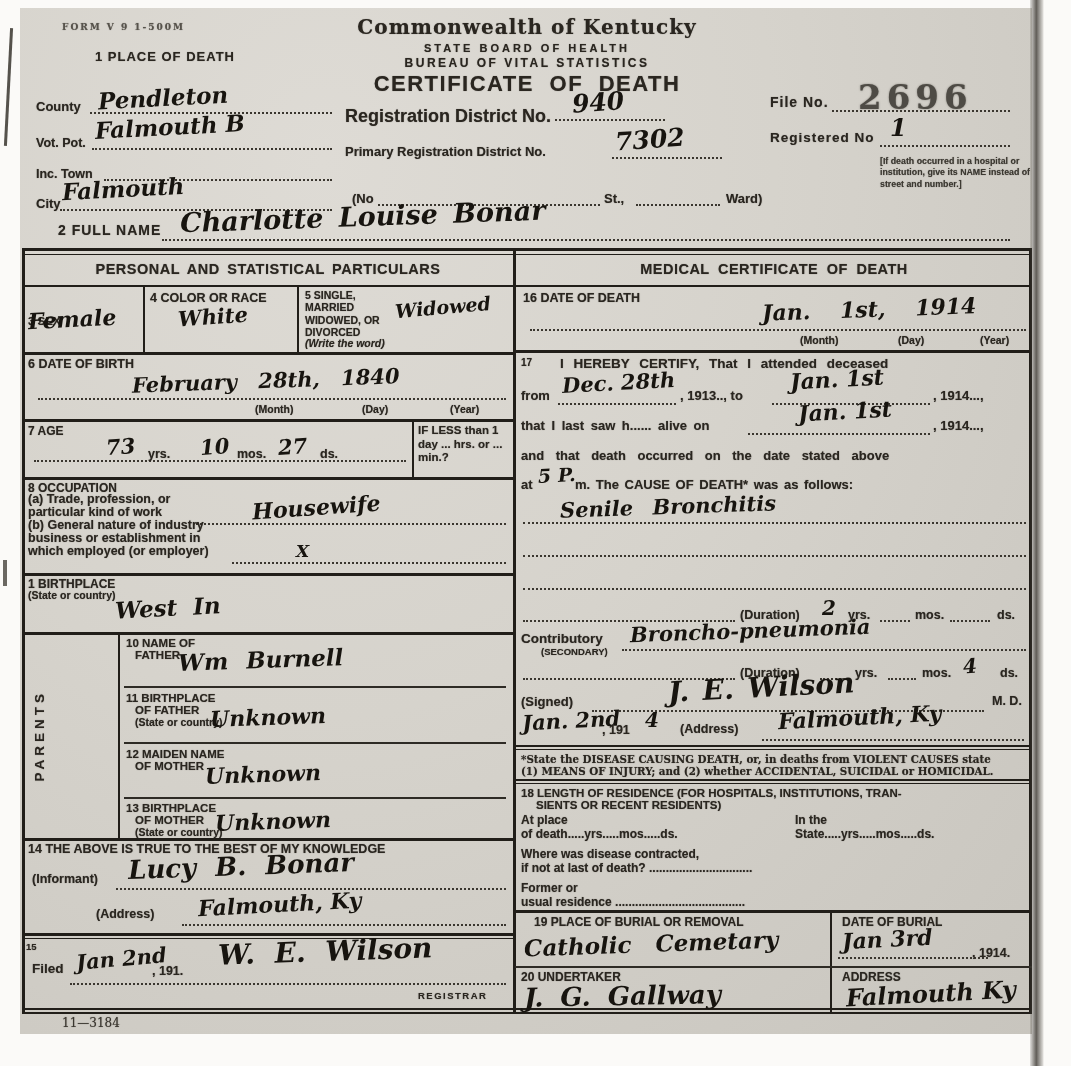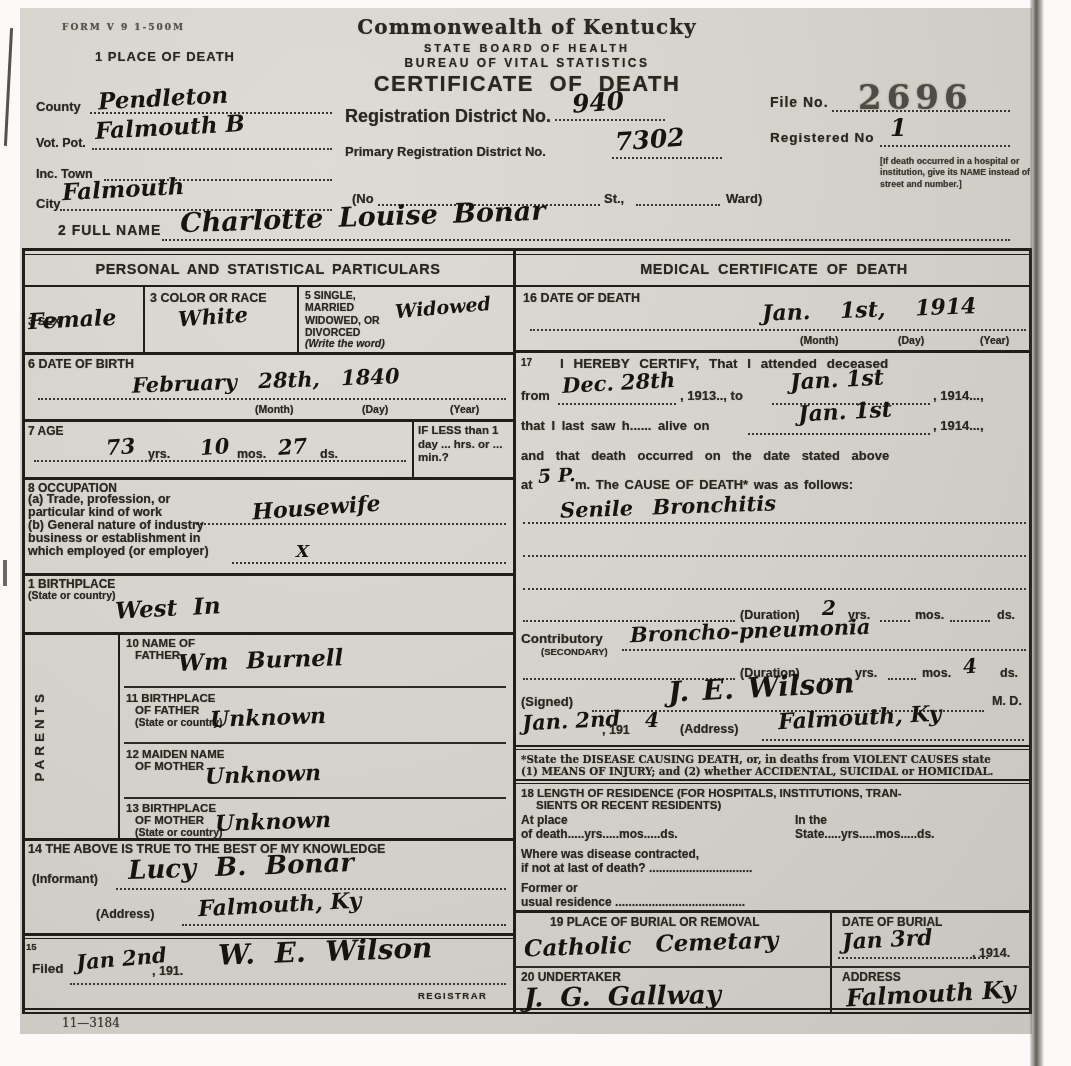--- a/index.html
+++ b/index.html
@@ -81,21 +81,21 @@
   <div class="rl" style="left:22px;top:1008px;width:1010px;height:2px;"></div>
   <div class="rl" style="left:22px;top:1012px;width:1010px;height:2px;"></div>
 
   <div class="pr" style="left:268px;top:261px;transform:translateX(-50%);font-size:14.5px;letter-spacing:.5px;word-spacing:3px;">PERSONAL AND STATISTICAL PARTICULARS</div>
   <div class="rl" style="left:22px;top:285px;width:491px;height:2px;"></div>
 
   <div class="rl" style="left:143px;top:285px;width:2px;height:67px;"></div>
   <div class="rl" style="left:297px;top:285px;width:2px;height:67px;"></div>
   <div class="pr" style="left:28px;top:291px;font-size:11.5px;margin-top:24px;">3 SEX</div>
   <div class="hand" style="left:28px;top:308px;font-size:22px;transform:rotate(-3deg);">Female</div>
-  <div class="pr" style="left:150px;top:291px;font-size:12.5px;">3 COLOR OR RACE</div>
+  <div class="pr" style="left:150px;top:291px;font-size:12.5px;">4 COLOR OR RACE</div>
   <div class="hand" style="left:178px;top:306px;font-size:21px;transform:rotate(-4deg);">White</div>
   <div class="pr wrap" style="left:305px;top:289px;width:76px;font-size:10.5px;">5 SINGLE, MARRIED WIDOWED, OR DIVORCED</div>
   <div class="pr" style="left:305px;top:337px;font-size:10.5px;font-style:italic;">(Write the word)</div>
   <div class="hand" style="left:395px;top:298px;font-size:19px;transform:rotate(-5deg);">Widowed</div>
   <div class="rl" style="left:22px;top:352px;width:491px;height:2.5px;"></div>
 
   <div class="pr" style="left:28px;top:357px;font-size:12.5px;">6 DATE OF BIRTH</div>
   <div class="dl" style="left:38px;top:398px;width:468px;"></div>
   <div class="hand" style="left:132px;top:370px;font-size:21px;transform:rotate(-2deg);word-spacing:14px;">February 28th, 1840</div>
   <div class="pr" style="left:255px;top:403px;font-size:10.5px;">(Month)</div>
@@ -251,21 +251,21 @@
   <div class="pr" style="left:521px;top:827px;font-size:12px;">of death.....yrs.....mos.....ds.</div>
   <div class="pr" style="left:795px;top:813px;font-size:12px;">In the</div>
   <div class="pr" style="left:795px;top:827px;font-size:12px;">State.....yrs.....mos.....ds.</div>
   <div class="pr" style="left:521px;top:847px;font-size:12px;">Where was disease contracted,</div>
   <div class="pr" style="left:521px;top:861px;font-size:12px;">if not at last of death? ...............................</div>
   <div class="pr" style="left:521px;top:881px;font-size:12px;">Former or</div>
   <div class="pr" style="left:521px;top:895px;font-size:12px;">usual residence .......................................</div>
   <div class="rl" style="left:515px;top:910px;width:517px;height:3px;"></div>
 
   <div class="rl" style="left:830px;top:910px;width:2px;height:102px;"></div>
-  <div class="pr" style="left:550px;top:915px;font-size:12px;text-align:right;">19 PLACE OF BURIAL OR REMOVAL</div>
+  <div class="pr" style="left:534px;top:915px;font-size:12px;text-align:right;">19 PLACE OF BURIAL OR REMOVAL</div>
   <div class="hand" style="left:524px;top:932px;font-size:23px;transform:rotate(-2deg);word-spacing:16px;">Catholic Cemetary</div>
   <div class="pr" style="left:842px;top:915px;font-size:12px;">DATE OF BURIAL</div>
   <div class="hand" style="left:842px;top:928px;font-size:22px;transform:rotate(-3deg);">Jan 3rd</div>
   <div class="dl" style="left:838px;top:957px;width:150px;"></div>
   <div class="pr" style="left:972px;top:946px;font-size:12.5px;">, 1914.</div>
   <div class="sl" style="left:515px;top:966px;width:517px;"></div>
   <div class="pr" style="left:521px;top:970px;font-size:12px;">20 UNDERTAKER</div>
   <div class="hand" style="left:524px;top:983px;font-size:26px;transform:rotate(-1deg);word-spacing:8px;">J. G. Gallway</div>
   <div class="pr" style="left:842px;top:970px;font-size:12px;">ADDRESS</div>
   <div class="hand" style="left:846px;top:982px;font-size:24px;transform:rotate(-3deg);">Falmouth Ky</div>

